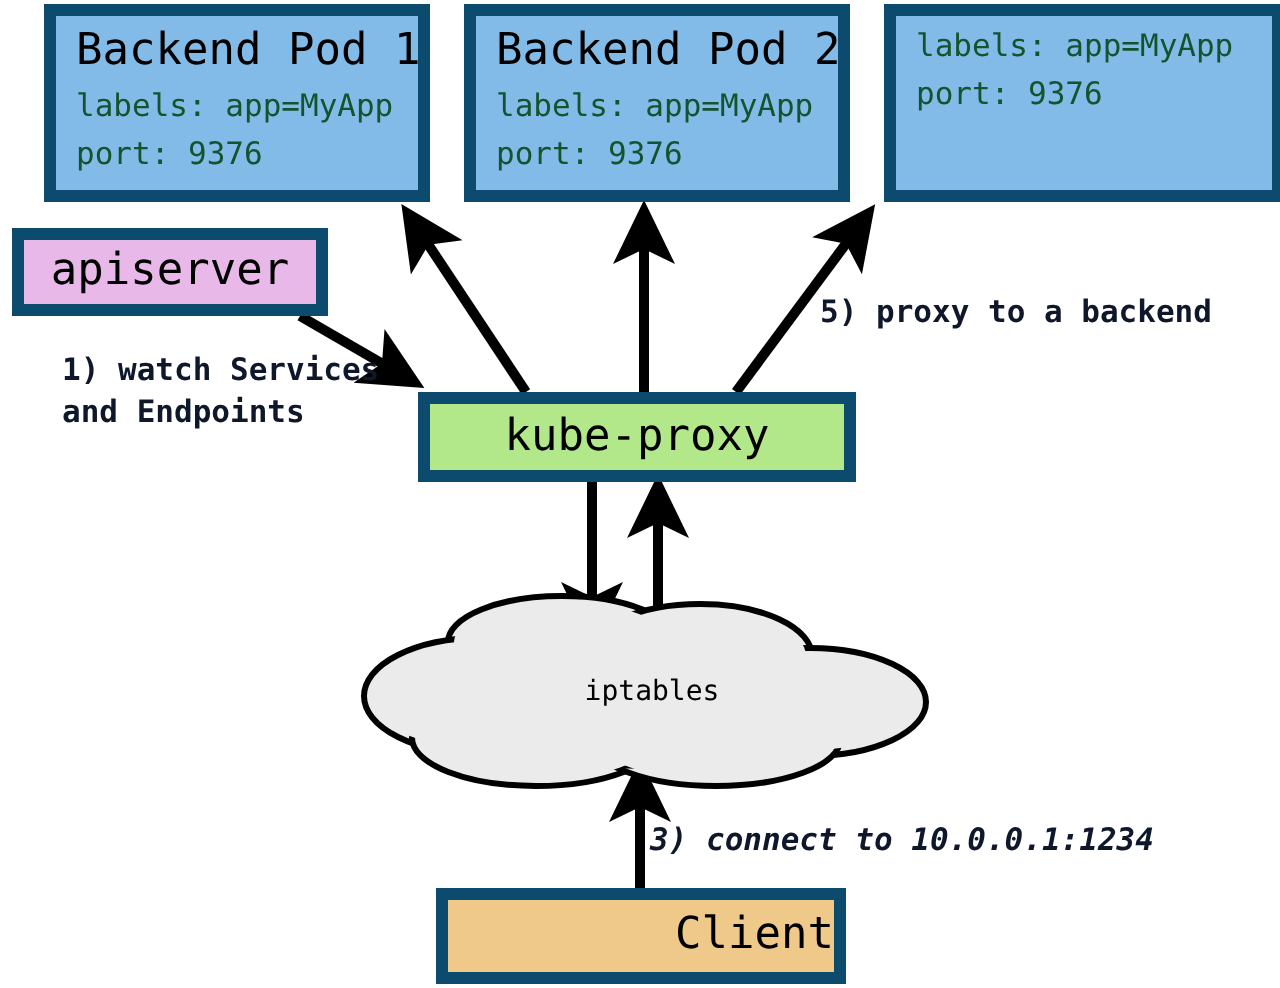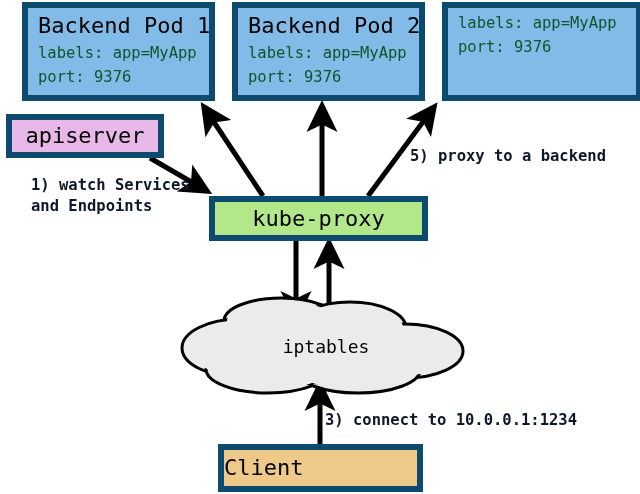--- a/index.html
+++ b/index.html
@@ -66,21 +66,21 @@
   #kubeproxy .label {
     font-size: 22px;
     line-height: 26px;
     color: #000;
     white-space: nowrap;
   }
 
   #client {
     left: 218px; top: 444px; width: 205px; height: 48px;
     background: #eec989;
-    align-items: flex-start;
+    align-items: flex-end;
   }
   #client .label {
     font-size: 22px;
     line-height: 26px;
     color: #000;
     white-space: nowrap;
   }
 
   .cloud-wrap {
     position: absolute;
@@ -92,39 +92,39 @@
   }
   .cloud-label {
     position: absolute;
     left: 0;
     top: 0;
     width: 290px;
     height: 100px;
     display: flex;
     align-items: center;
     justify-content: center;
-    font-size: 18px;
+    font-size: 14px;
     color: #000;
     padding-left: 6px;
     box-sizing: border-box;
   }
 
   .step {
     position: absolute;
     font-family: "DejaVu Sans Mono", monospace;
     font-weight: bold;
     font-size: 15.5px;
     line-height: 21px;
     color: #0f172a;
     white-space: pre;
     z-index: 4;
   }
   #step1 { left: 31px;  top: 175px; }
   #step2 { left: 64px;  top: 248px; }
-  #step3 { left: 325px; top: 410px; }
+  #step3 { left: 325px; top: 410px; font-style: italic; }
   #step4 { left: 352px; top: 248px; }
   #step5 { left: 410px; top: 146px; }
 
   svg.arrows {
     position: absolute;
     left: 0;
     top: 0;
     width: 640px;
     height: 494px;
     z-index: 2;

